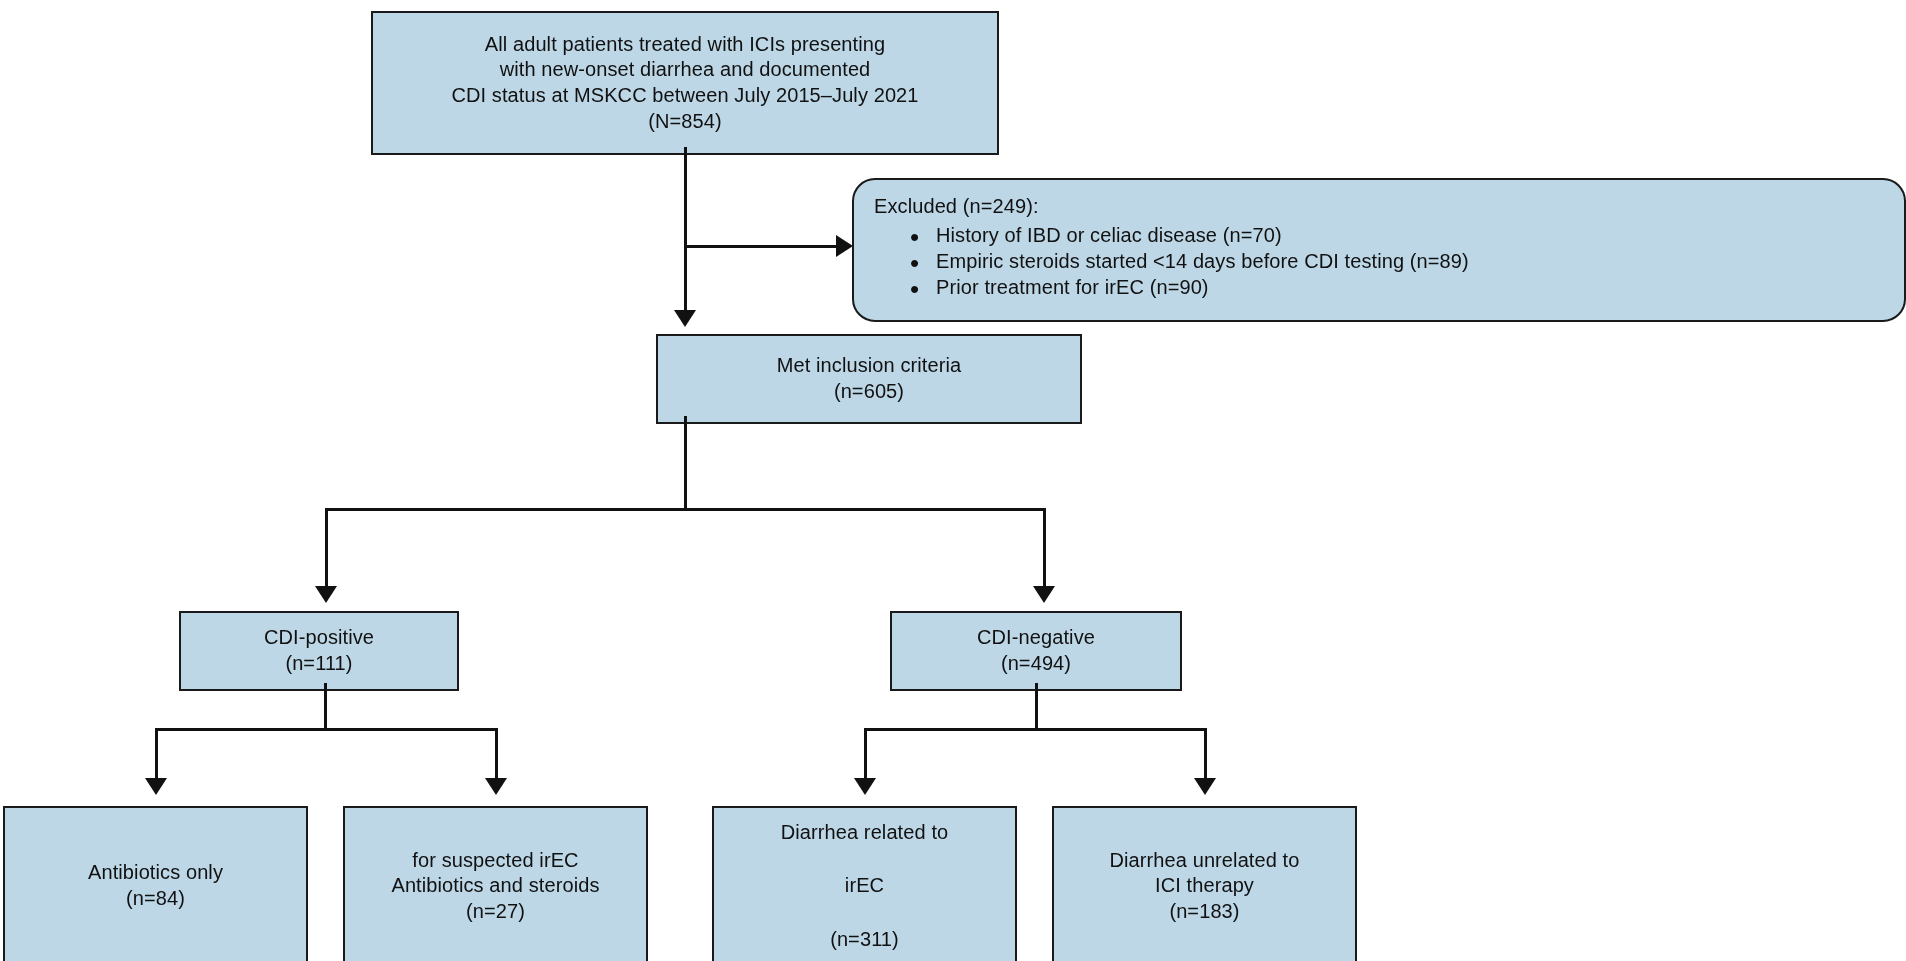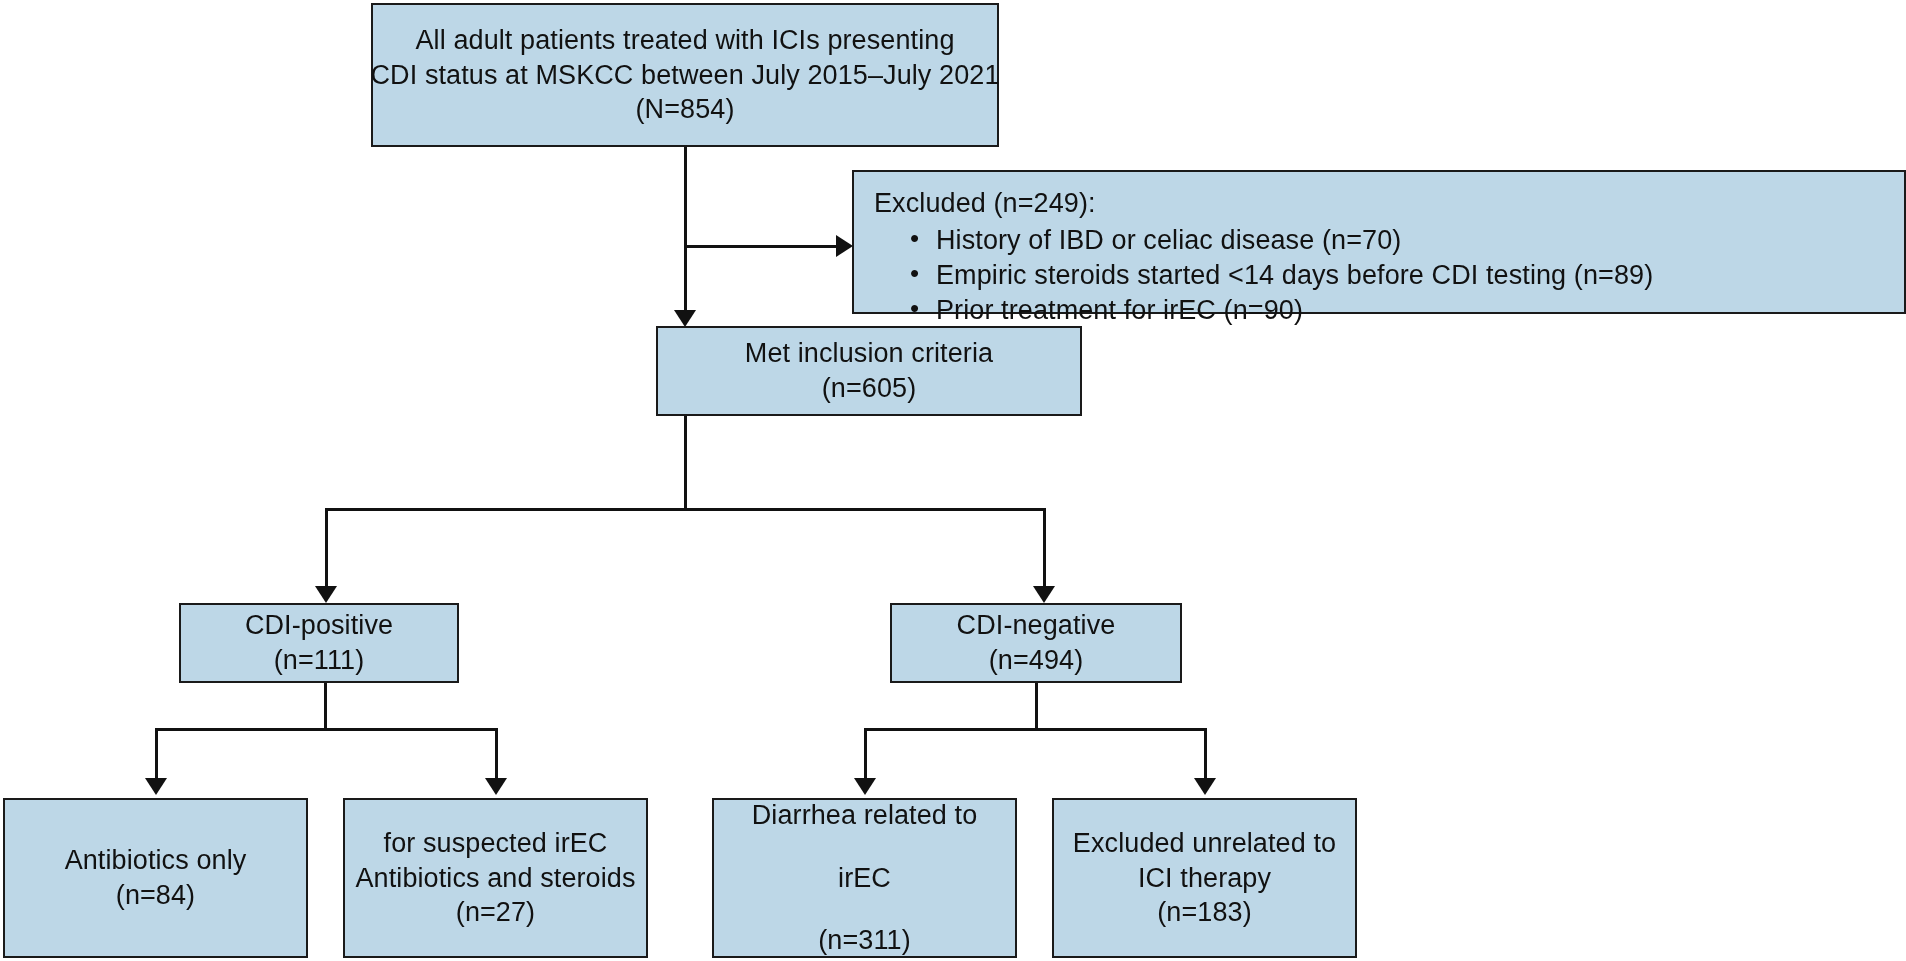--- a/index.html
+++ b/index.html
@@ -21,34 +21,36 @@
   .node {
     position: absolute;
     box-sizing: border-box;
     background: #bdd7e7;
     border: 2px solid #1a1a1a;
     display: flex;
     flex-direction: column;
     align-items: center;
     justify-content: center;
     text-align: center;
-    font-size: 27px;
+    font-size: 20px;
     line-height: 1.28;
     color: #111111;
     letter-spacing: 0.1px;
+    margin-top: 8px;
   }
   .node .line {
     display: block;
     white-space: pre;
   }
   .node-left {
     align-items: flex-start;
     justify-content: flex-start;
     text-align: left;
     padding: 14px 0 0 20px;
+    border-radius: 23px;
   }
   .bullets {
     list-style: none;
     margin: 2px 0 0 0;
     padding: 0 0 0 36px;
   }
   .bullets li {
     position: relative;
     white-space: pre;
     margin: 0;
@@ -86,20 +88,21 @@
     border-left: 17px solid #111111;
   }
 </style>
 </head>
 <body>
 
 <div id="canvas">
 
   <div class="node" style="left:371px; top:3px; width:628px; height:144px;">
     <span class="line">All adult patients treated with ICIs presenting</span>
+    <span class="line">with new-onset diarrhea and documented</span>
     <span class="line">CDI status at MSKCC between July 2015–July 2021</span>
     <span class="line">(N=854)</span>
   </div>
 
   <div class="vline" style="left:684px; top:147px; height:163px;"></div>
 
   <div class="hline" style="left:684px; top:245px; width:152px;"></div>
   <div class="arrow-right" style="left:836px; top:235px;"></div>
 
   <div class="arrow-down" style="left:674px; top:310px;"></div>
@@ -161,18 +164,18 @@
     <span class="line">(n=27)</span>
   </div>
 
   <div class="node" style="left:712px; top:798px; width:305px; height:160px;gap:28px;">
     <span class="line">Diarrhea related to</span>
     <span class="line">irEC</span>
     <span class="line">(n=311)</span>
   </div>
 
   <div class="node" style="left:1052px; top:798px; width:305px; height:160px;">
-    <span class="line">Excluded unrelated to</span>
+    <span class="line">Diarrhea unrelated to</span>
     <span class="line">ICI therapy</span>
     <span class="line">(n=183)</span>
   </div>
 
 </div>
 
 </body></html>

